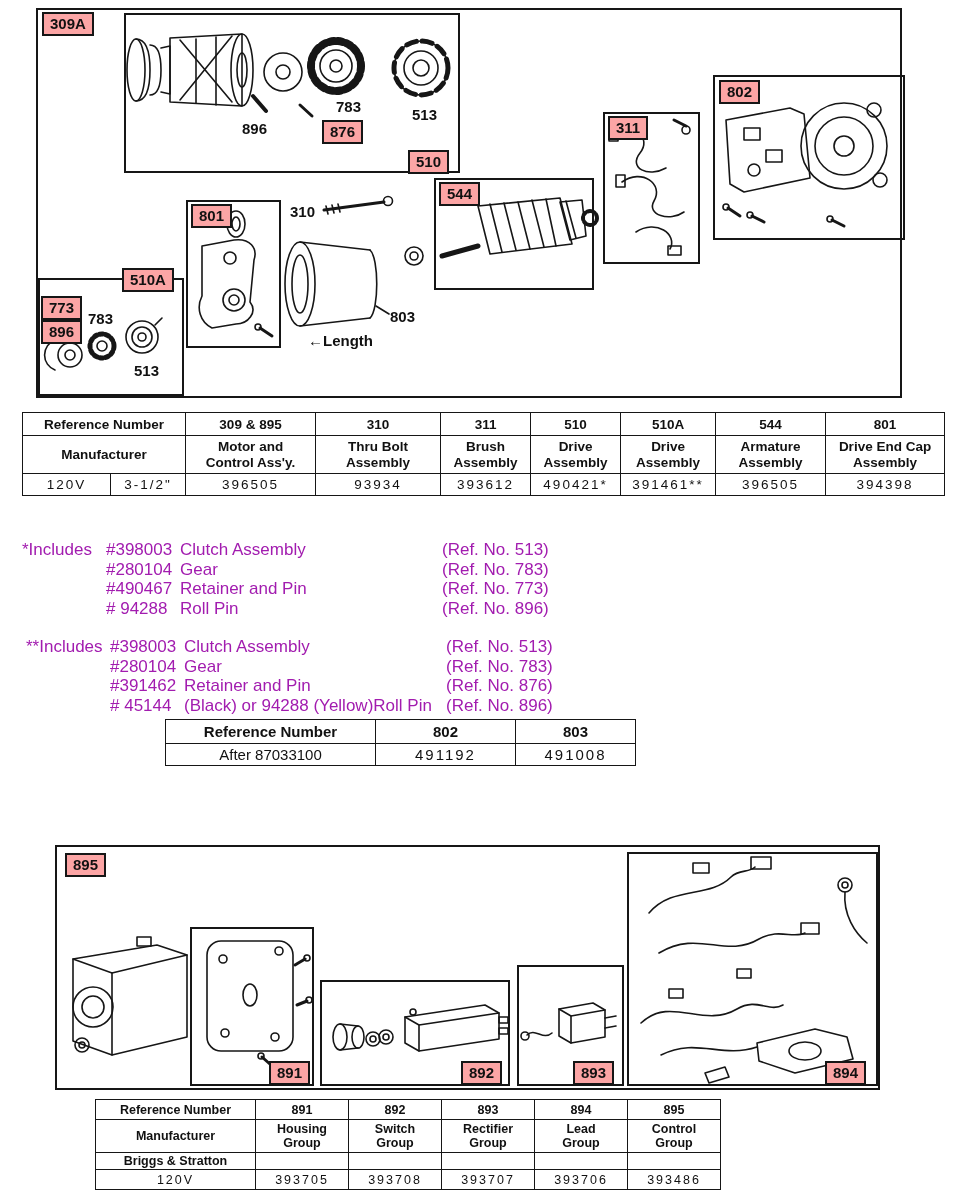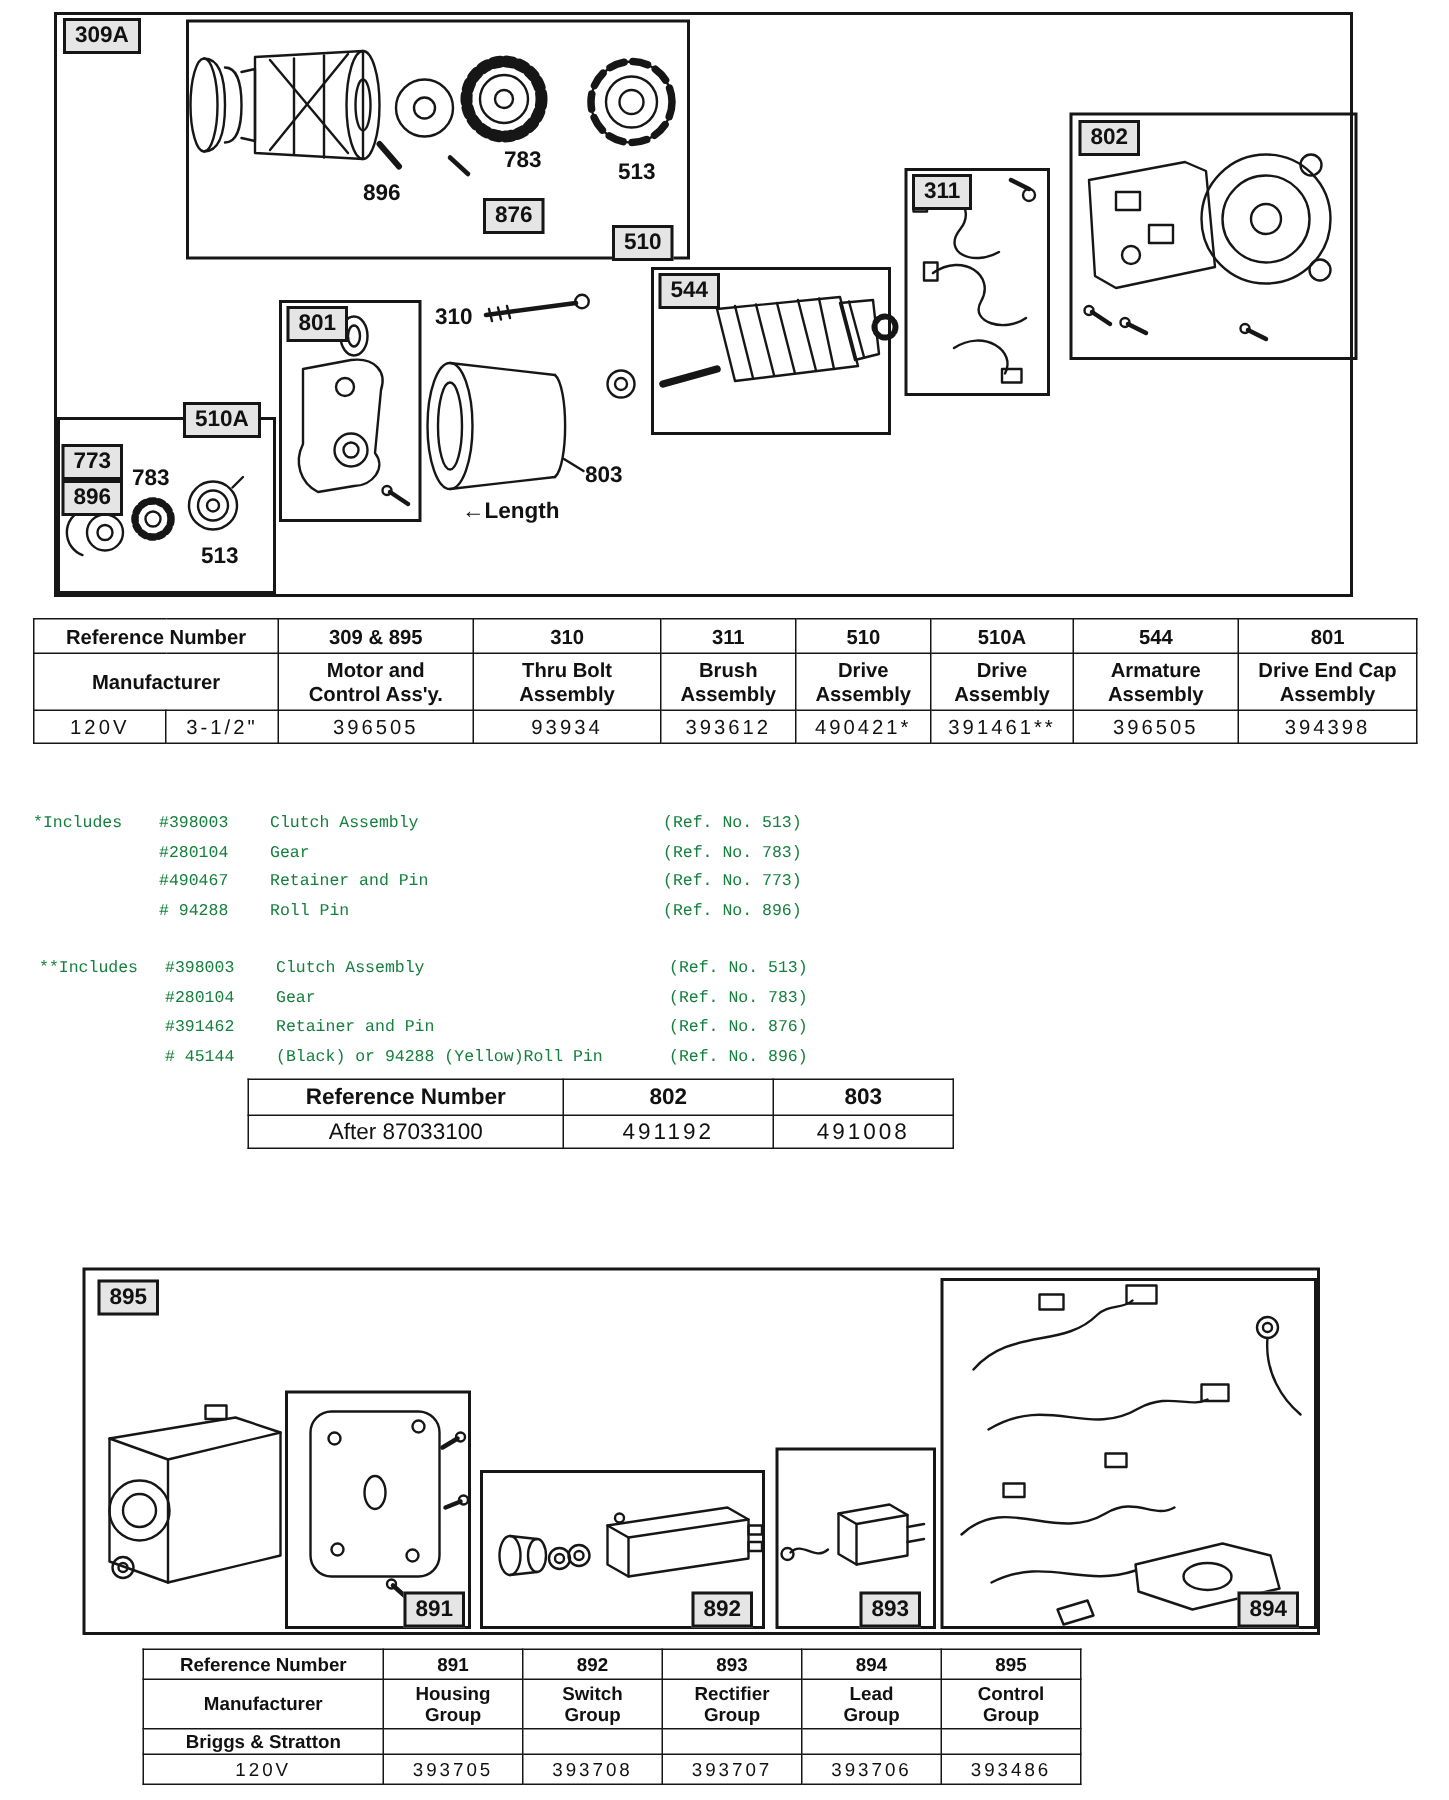--- a/index.html
+++ b/index.html
@@ -7,34 +7,34 @@
   .page {
     position: relative; width: 966px; height: 1200px;
     background: #ffffff; overflow: hidden;
     font-family: "Liberation Sans", "DejaVu Sans", sans-serif;
     color: #111;
   }
   .dwrap { position: absolute; border: 2px solid #161616; background: #fff; }
   .dwrap svg { position: absolute; left: 0; top: 0; }
   .dbox { position: absolute; border: 2px solid #161616; z-index: 2; }
   .boxlabel {
-    position: absolute; z-index: 3; border: 2px solid #161616; background: #e5e5e5;
+    position: absolute; z-index: 3; border: 2px solid #161616; background: #fca5a5;
     padding: 0 6px 1px; font-size: 15px; line-height: 19px; font-weight: 700; color: #111;
   }
   .plabel { position: absolute; z-index: 3; font-size: 15px; font-weight: 700; color: #111; }
   .ptable { position: absolute; border-collapse: collapse; table-layout: fixed; background: #fff; }
   .ptable td { border: 1.5px solid #161616; text-align: center; padding: 1px 3px; vertical-align: middle; overflow: hidden; }
   .b { font-weight: 700; }
   .pre { white-space: pre-line; line-height: 1.15; }
   .bottom { vertical-align: bottom; padding-bottom: 3px; }
   .val { letter-spacing: 2px; font-weight: 400; }
   #t1 { font-size: 13.5px; }
   #t2 { font-size: 15px; }
   #t3 { font-size: 12.5px; }
-  .fn { position: absolute; display: grid; grid-template-columns: 84px 74px 262px auto; font-size: 11px; line-height: 19.5px; color: #15803d; font-family: Liberation Mono, monospace; }
+  .fn { position: absolute; display: grid; grid-template-columns: 84px 74px 262px auto; font-size: 17px; line-height: 19.5px; color: #a21caf; }
   .fn span { white-space: nowrap; }
 </style>
 </head>
 <body>
 
 <div class="page">
 
   <div class="dwrap" style="left:36px; top:8px; width:866px; height:390px;">
 
     <svg width="862" height="386" viewBox="0 0 862 386">
@@ -153,21 +153,21 @@
 
     <div class="dbox" style="left:86px; top:3px; width:336px; height:160px;"></div>
     <div class="dbox" style="left:675px; top:65px; width:192px; height:165px;"></div>
     <div class="dbox" style="left:565px; top:102px; width:97px; height:152px;"></div>
     <div class="dbox" style="left:396px; top:168px; width:160px; height:112px;"></div>
     <div class="dbox" style="left:148px; top:190px; width:95px; height:148px;"></div>
     <div class="dbox" style="left:0px; top:268px; width:146px; height:118px;"></div>
 
     <span class="boxlabel" style="left:4px; top:2px;">309A</span>
     <span class="boxlabel" style="left:370px; top:140px;">510</span>
-    <span class="boxlabel" style="left:284px; top:122px;">876</span>
+    <span class="boxlabel" style="left:284px; top:110px;">876</span>
     <span class="boxlabel" style="left:681px; top:70px;">802</span>
     <span class="boxlabel" style="left:570px; top:106px;">311</span>
     <span class="boxlabel" style="left:401px; top:172px;">544</span>
     <span class="boxlabel" style="left:153px; top:194px;">801</span>
     <span class="boxlabel" style="left:84px; top:258px;">510A</span>
     <span class="boxlabel" style="left:3px; top:286px;">773</span>
     <span class="boxlabel" style="left:3px; top:310px;">896</span>
 
     <span class="plabel" style="left:204px; top:110px;">896</span>
     <span class="plabel" style="left:298px; top:88px;">783</span>

